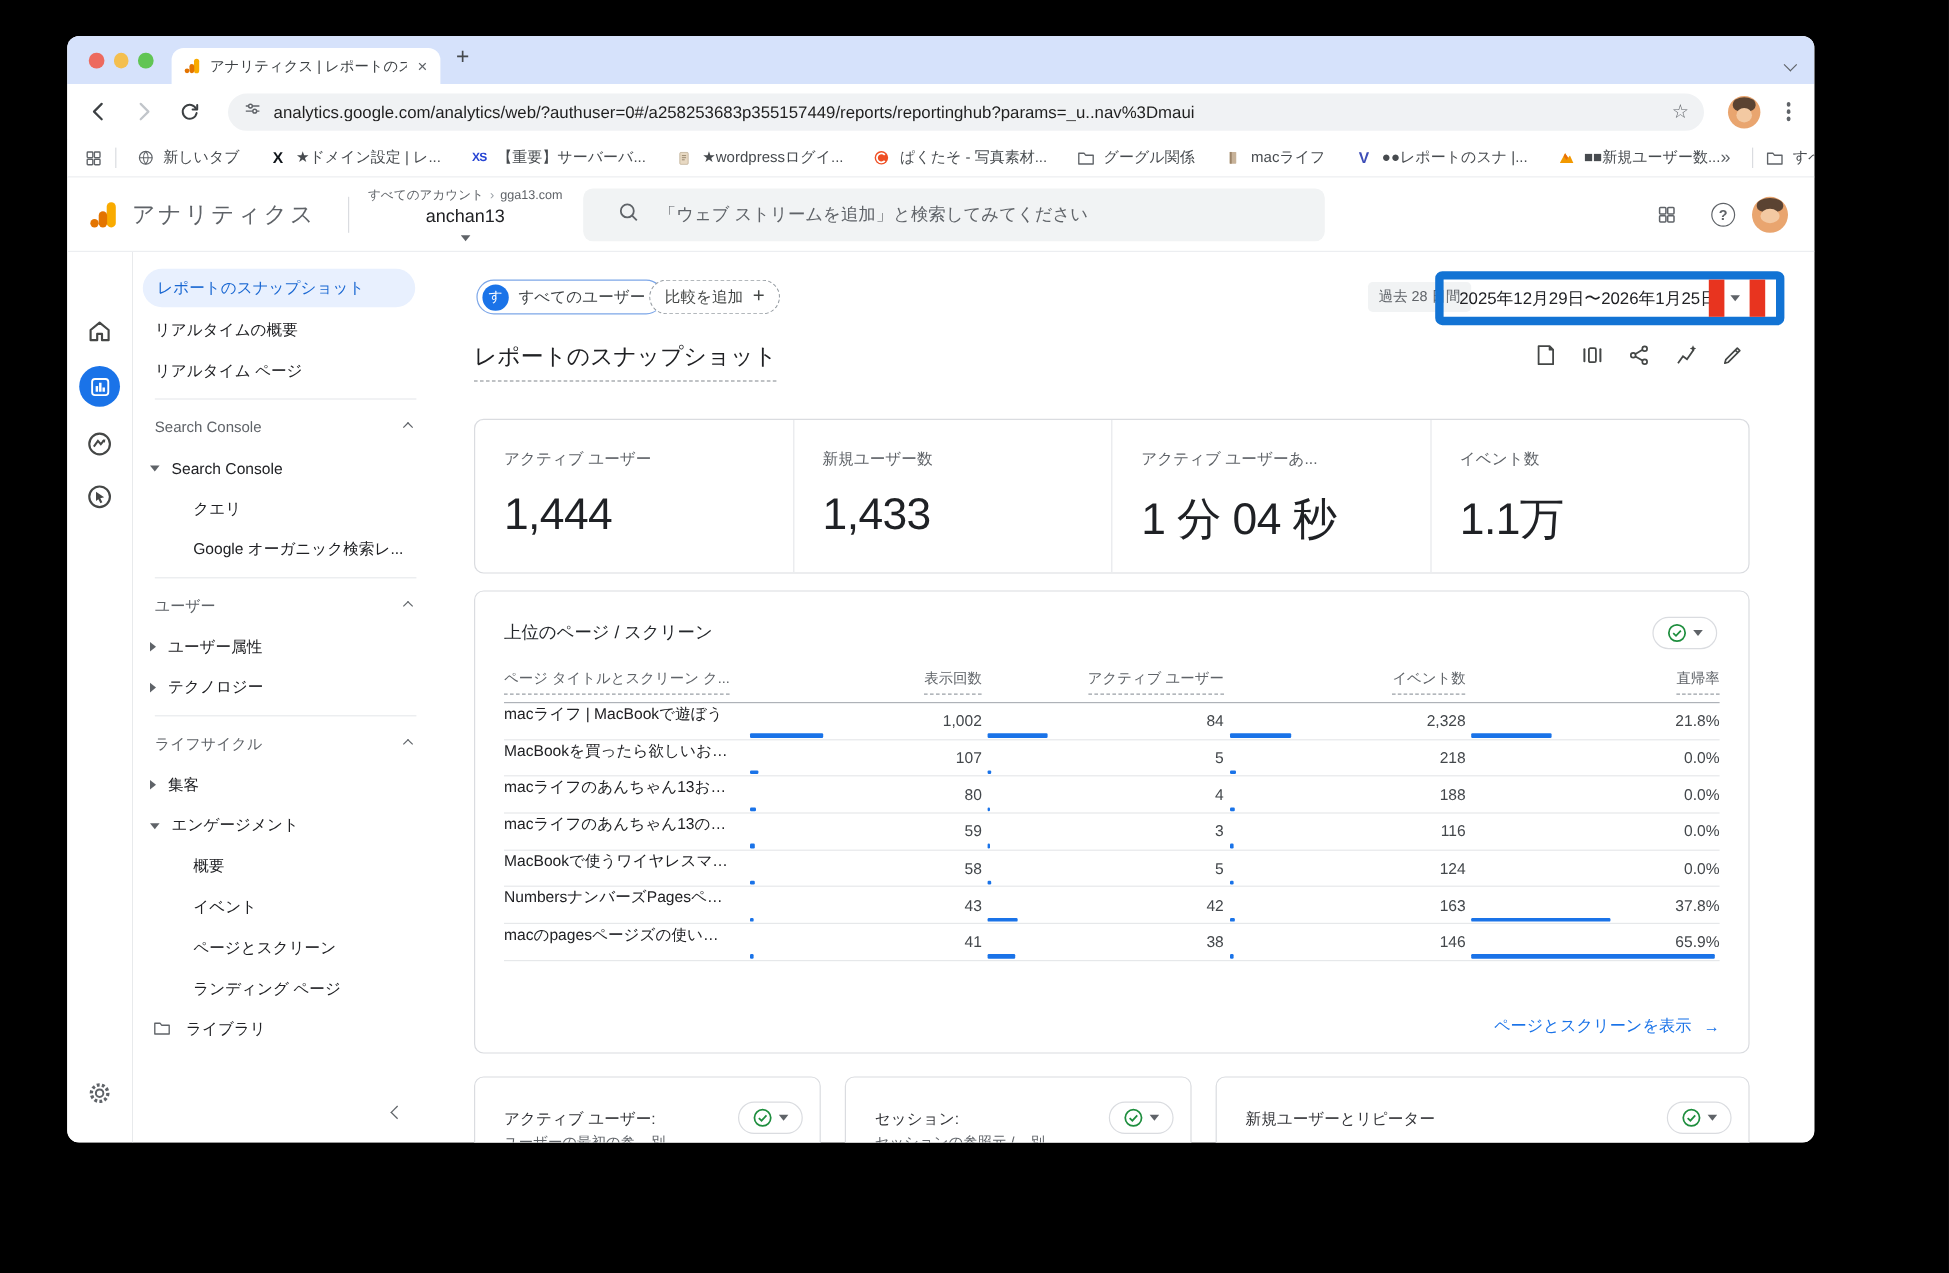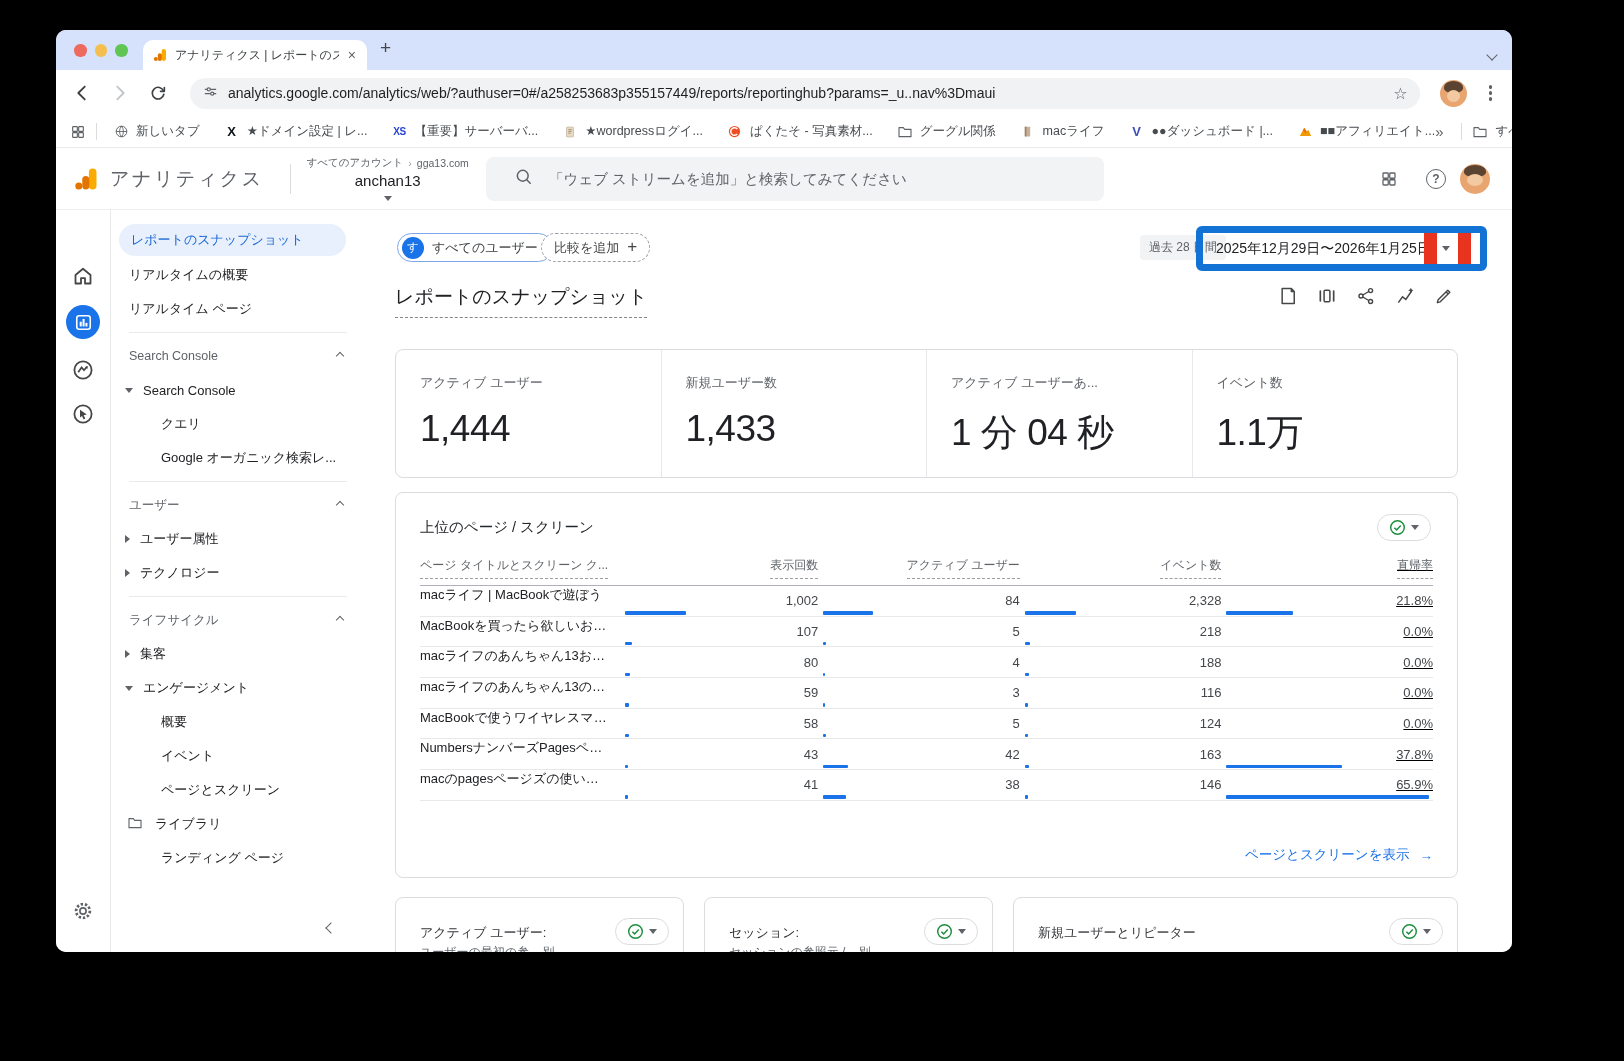--- a/index.html
+++ b/index.html
@@ -114,21 +114,21 @@
   .mvalue{font-size:37px;color:#1f2125;letter-spacing:-0.5px;white-space:nowrap;}
 
   .table-card{position:absolute;left:34px;top:282px;width:1063px;height:386px;background:#fff;border:1px solid #dadce0;border-radius:8px;}
   .tc-title{position:absolute;left:24px;top:25px;font-size:14.5px;color:#23262a;}
   .check-pill{display:flex;align-items:center;justify-content:center;gap:5px;width:54px;height:27px;border:1px solid #dadce0;border-radius:14px;background:#fff;}
   .tc-pill{position:absolute;right:26px;top:21px;}
   #thead{position:absolute;left:24px;right:24px;top:64px;display:flex;}
   .th{display:flex;justify-content:flex-end;align-items:flex-end;}
   .th.c0{justify-content:flex-start;}
   .th-txt{font-size:12px;color:#5f6368;border-bottom:1px dashed #9aa0a6;padding-bottom:4px;white-space:nowrap;}
-  .c0{width:200px;}.c1{width:199px;align-items:center;}.c2{width:202px;}.c3{width:202px;}.c4{width:212px;text-decoration:underline;}
+  .c0{width:200px;}.c1{width:199px;align-items:center;}.c2{width:202px;}.c3{width:202px;}.c4{width:212px;}
   #tbody{position:absolute;left:24px;right:24px;top:92px;border-top:1px solid #aeb2b8;}
   .trow{display:flex;align-items:flex-start;height:30.7px;border-bottom:1px solid #e6e8ea;}
   .cell.name{width:200px;font-size:13px;color:#202124;white-space:nowrap;overflow:hidden;text-overflow:ellipsis;padding-right:8px;}
   .cell.num{position:relative;height:100%;display:flex;align-items:center;justify-content:flex-end;}
   .val{font-size:13px;color:#43474b;}
   .bar{position:absolute;left:5px;bottom:1px;height:3.5px;background:#1a73e8;border-radius:1px;}
   .tc-footer{position:absolute;right:24px;bottom:13px;display:flex;gap:10px;align-items:center;color:#1a73e8;font-size:13.5px;cursor:pointer;}
 
   .bcard{position:absolute;top:687px;height:130px;background:#fff;border:1px solid #dadce0;border-radius:8px;}
   .bc0{left:34px;width:289px;}.bc1{left:343px;width:289px;}.bc2{left:652px;width:445px;}
@@ -256,30 +256,30 @@
               <rect x="7" y="3" width="10" height="18" rx="1" fill="#c7b299"></rect>
               <rect x="7" y="3" width="3" height="18" fill="#9c8468"></rect>
             </svg>
           </span>
           <span class="bm-label">macライフ</span>
         </div>
         <div class="bm-item">
           <span class="bm-ico">
             <span class="fav-v">V</span>
           </span>
-          <span class="bm-label">●●ダッシュボード |...</span>
+          <span class="bm-label">●●レポートのスナ |...</span>
         </div>
         <div class="bm-item">
           <span class="bm-ico">
             <svg viewBox="0 0 24 24" width="15" height="15">
               <path d="M3 19 L10 6 L14 12 L16.5 9 L21 19 Z" fill="#f29900"></path>
               <path d="M10 6 L14 12 L12 15 L8 10 Z" fill="#e8710a"></path>
             </svg>
           </span>
-          <span class="bm-label">■■アフィリエイト...</span>
+          <span class="bm-label">■■新規ユーザー数...</span>
         </div>
       </div>
     <div class="bm-right">
       <span class="bm-more">»</span>
       <span class="vsep"></span>
       <div class="bm-item">
         <span class="bm-ico">
             <svg viewBox="0 0 24 24" width="16" height="16">
               <path d="M3 5.5 h6.5 l2 2.5 H21 v11 H3 Z" fill="none" stroke="#5f6368" stroke-width="1.7" stroke-linejoin="round"></path>
             </svg>
@@ -408,28 +408,28 @@
         </div>
         <div class="nav-item l2">
           <span class="nav-label">概要</span>
         </div>
         <div class="nav-item l2">
           <span class="nav-label">イベント</span>
         </div>
         <div class="nav-item l2">
           <span class="nav-label">ページとスクリーン</span>
         </div>
+        <div class="nav-item l2">
+          <span class="nav-label">ランディング ページ</span>
+        </div>
         <div class="nav-item lf">
           <span class="nav-folder"><svg viewBox="0 0 24 24" width="16" height="16">
               <path d="M3 5.5 h6.5 l2 2.5 H21 v11 H3 Z" fill="none" stroke="#5f6368" stroke-width="1.7" stroke-linejoin="round"></path>
             </svg></span>
           <span class="nav-label">ライブラリ</span>
-        </div>
-        <div class="nav-item l2">
-          <span class="nav-label">ランディング ページ</span>
         </div>
       </div>
     <span class="collapse"><i class="chev left"></i></span>
   </div>
 
   <div class="main">
     <div class="pill-user">
       <span class="badge">す</span>
       <span class="pill-label">すべてのユーザー</span>
     </div>

